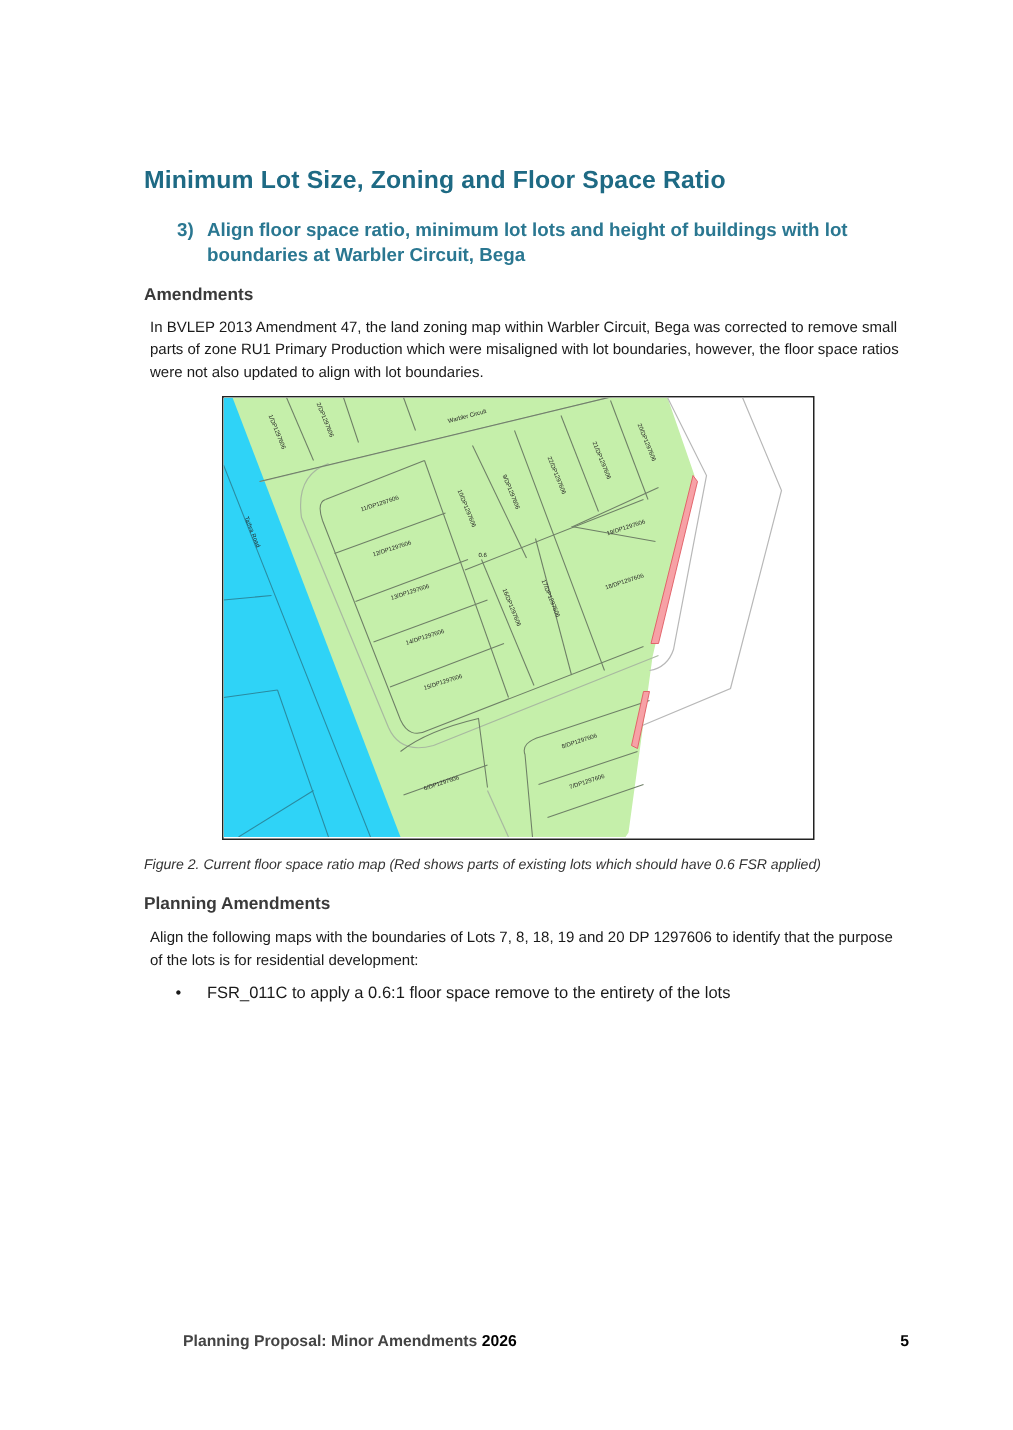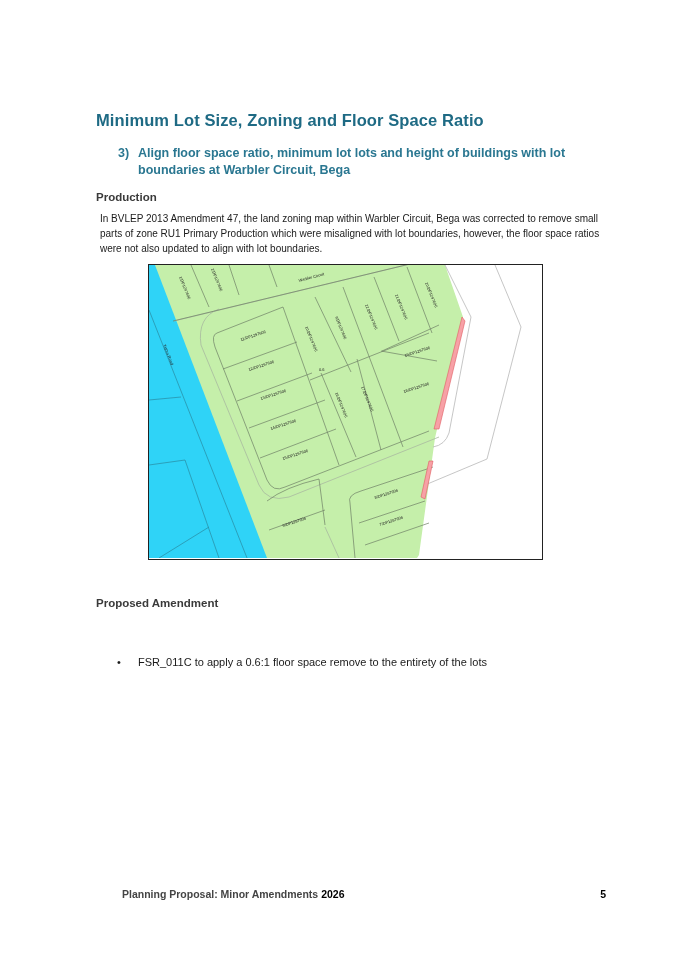--- a/index.html
+++ b/index.html
@@ -26,21 +26,21 @@
 
 <div class="page">
 
   <div class="h1">Minimum Lot Size, Zoning and Floor Space Ratio</div>
 
   <div class="h2">
     <span class="num">3)</span>
     <span class="txt">Align floor space ratio, minimum lot lots and height of buildings with lot boundaries at Warbler Circuit, Bega</span>
   </div>
 
-  <div class="h3" style="top:191px;">Production</div>
+  <div class="h3" style="top:191px;">Amendments</div>
   <div class="para" style="top:211px;">In BVLEP 2013 Amendment 47, the land zoning map within Warbler Circuit, Bega was corrected to remove small parts of zone RU1 Primary Production which were misaligned with lot boundaries, however, the floor space ratios were not also updated to align with lot boundaries.</div>
 
   <div class="map">
     <svg width="392" height="293" viewBox="0 0 392 293">
 
       <rect x="0" y="0" width="392" height="293" fill="#ffffff"></rect>
 
       <polygon points="0,0 296,0 314,52 286,173 270,290 268,293 0,293" fill="#c5efaa"></polygon>
 
       <polygon points="0,0 6,0 118,293 0,293" fill="#2fd3f7"></polygon>
@@ -120,22 +120,24 @@
         <text x="226" y="234" transform="rotate(-18 226 234)">8/DP1297606</text>
         <text x="231" y="261" transform="rotate(-18 231 261)">7/DP1297606</text>
         <text x="134" y="262" transform="rotate(-18 134 262)">6/DP1297606</text>
         <text x="170" y="106">0.6</text>
         <text x="30" y="12" transform="rotate(68 30 12)">1/DP1297606</text>
         <text x="62" y="4" transform="rotate(68 62 4)">2/DP1297606</text>
       </g>
     </svg>
   </div>
 
+  <div class="caption">Figure 2. Current floor space ratio map (Red shows parts of existing lots which should have 0.6 FSR applied)</div>
 
-  <div class="h3" style="top:597px;">Proposed Amendment</div>
+  <div class="h3" style="top:597px;">Planning Amendments</div>
+  <div class="para" style="top:618px;">Align the following maps with the boundaries of Lots 7, 8, 18, 19 and 20 DP 1297606 to identify that the purpose of the lots is for residential development:</div>
 
   <div class="bullet">
     <span class="dot">•</span>
     <span class="btxt">FSR_011C to apply a 0.6:1 floor space remove to the entirety of the lots</span>
   </div>
 
   <div class="footer">
     <span>Planning Proposal: Minor Amendments</span>
     <span class="year">2026</span>
     <span class="pg">5</span>

